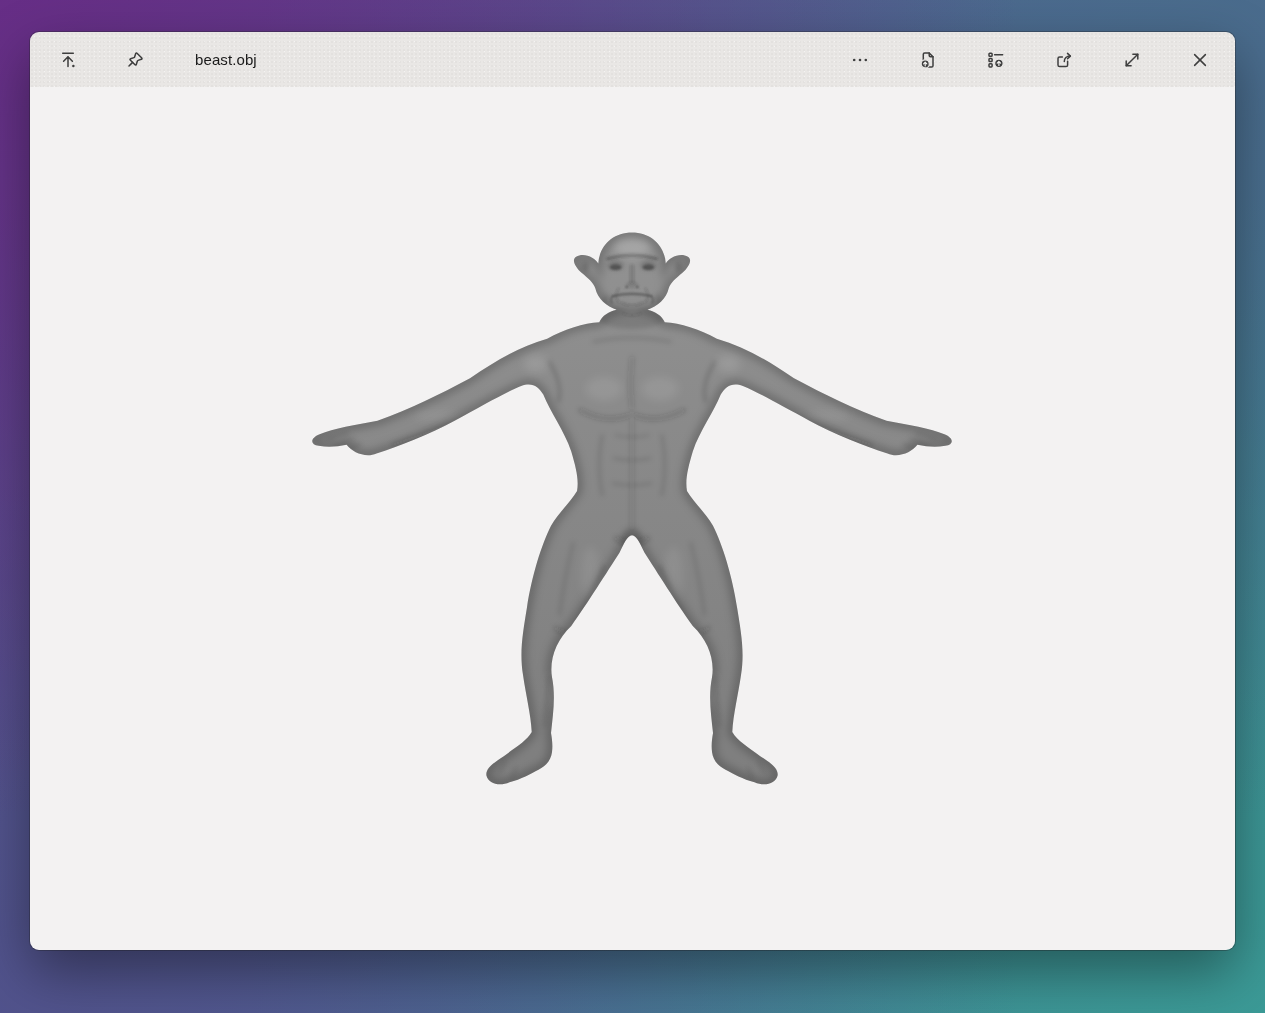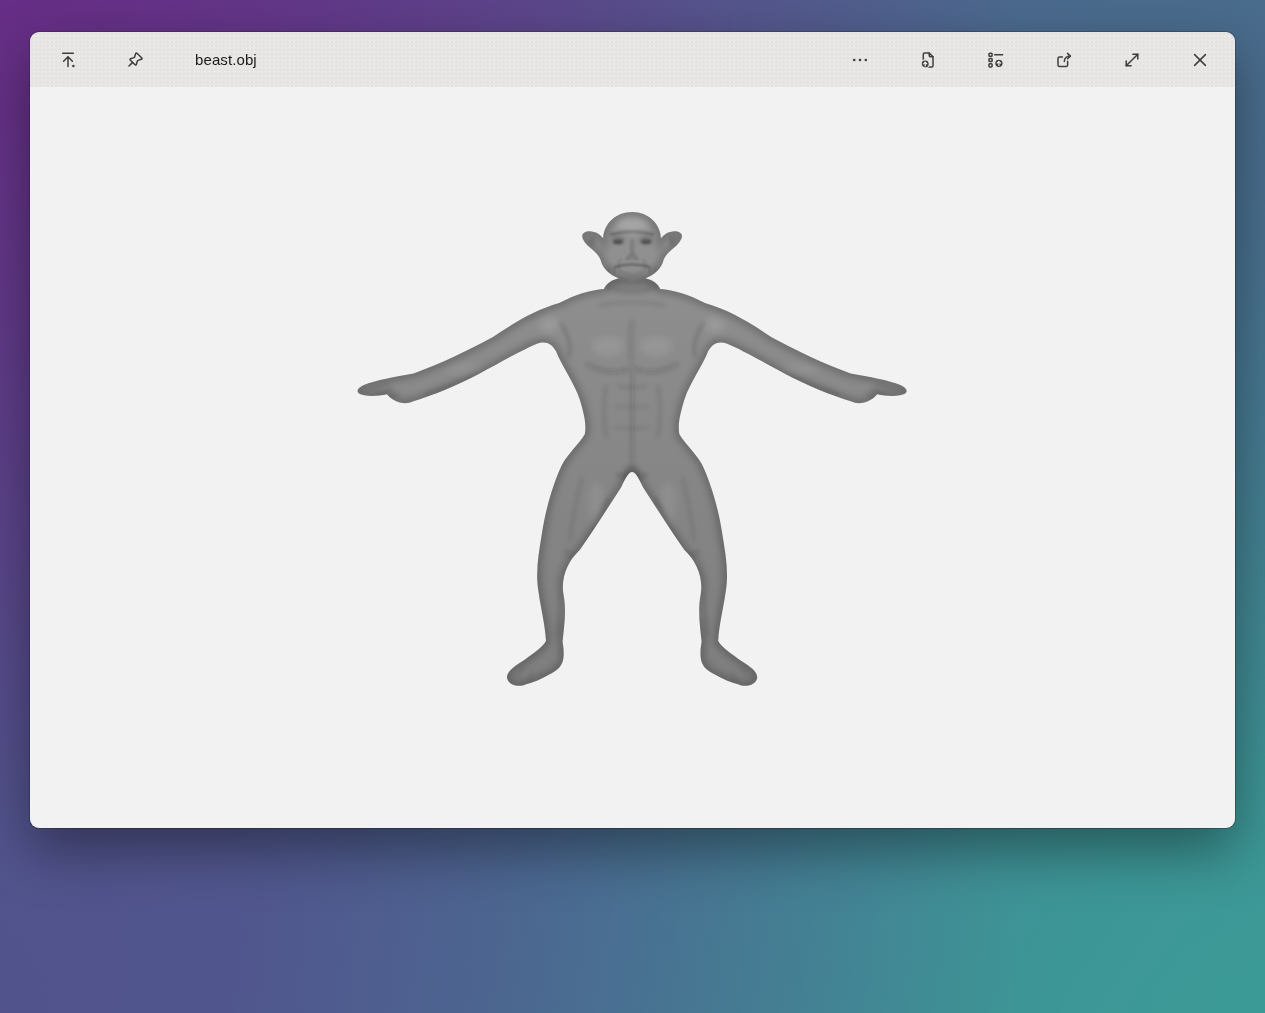--- a/index.html
+++ b/index.html
@@ -12,21 +12,21 @@
     position:absolute;inset:0;
     background:
       radial-gradient(130% 130% at 0% 0%,   rgba(103,45,134,0.95) 0%, rgba(103,45,134,0) 62%),
       radial-gradient(130% 130% at 100% 0%, rgba(74,107,140,0.95) 0%, rgba(74,107,140,0) 62%),
       radial-gradient(130% 130% at 0% 100%, rgba(81,82,140,0.95)  0%, rgba(81,82,140,0) 62%),
       radial-gradient(130% 130% at 100% 100%,rgba(59,154,150,0.95) 0%, rgba(59,154,150,0) 62%),
       linear-gradient(125deg,#5d3f8a 0%,#4c6a93 55%,#3f9396 100%);
   }
   
   .window{
-    position:absolute;left:30px;top:32px;width:1205px;height:796px;
+    position:absolute;left:30px;top:32px;width:1205px;height:918px;
     border-radius:9px;overflow:hidden;
     box-shadow:0 22px 55px rgba(0,0,0,.40),0 0 0 1px rgba(40,40,45,.35);
     display:flex;flex-direction:column;
   }
   .titlebar{
     height:55px;flex:0 0 55px;background:#e9e7e5;
     background-image:
       radial-gradient(rgba(0,0,0,0.028) 0.8px, transparent 0.9px),
       radial-gradient(rgba(255,255,255,0.55) 0.8px, transparent 0.9px);
     background-size:4px 4px,5px 5px;background-position:0 0,2px 2px;

